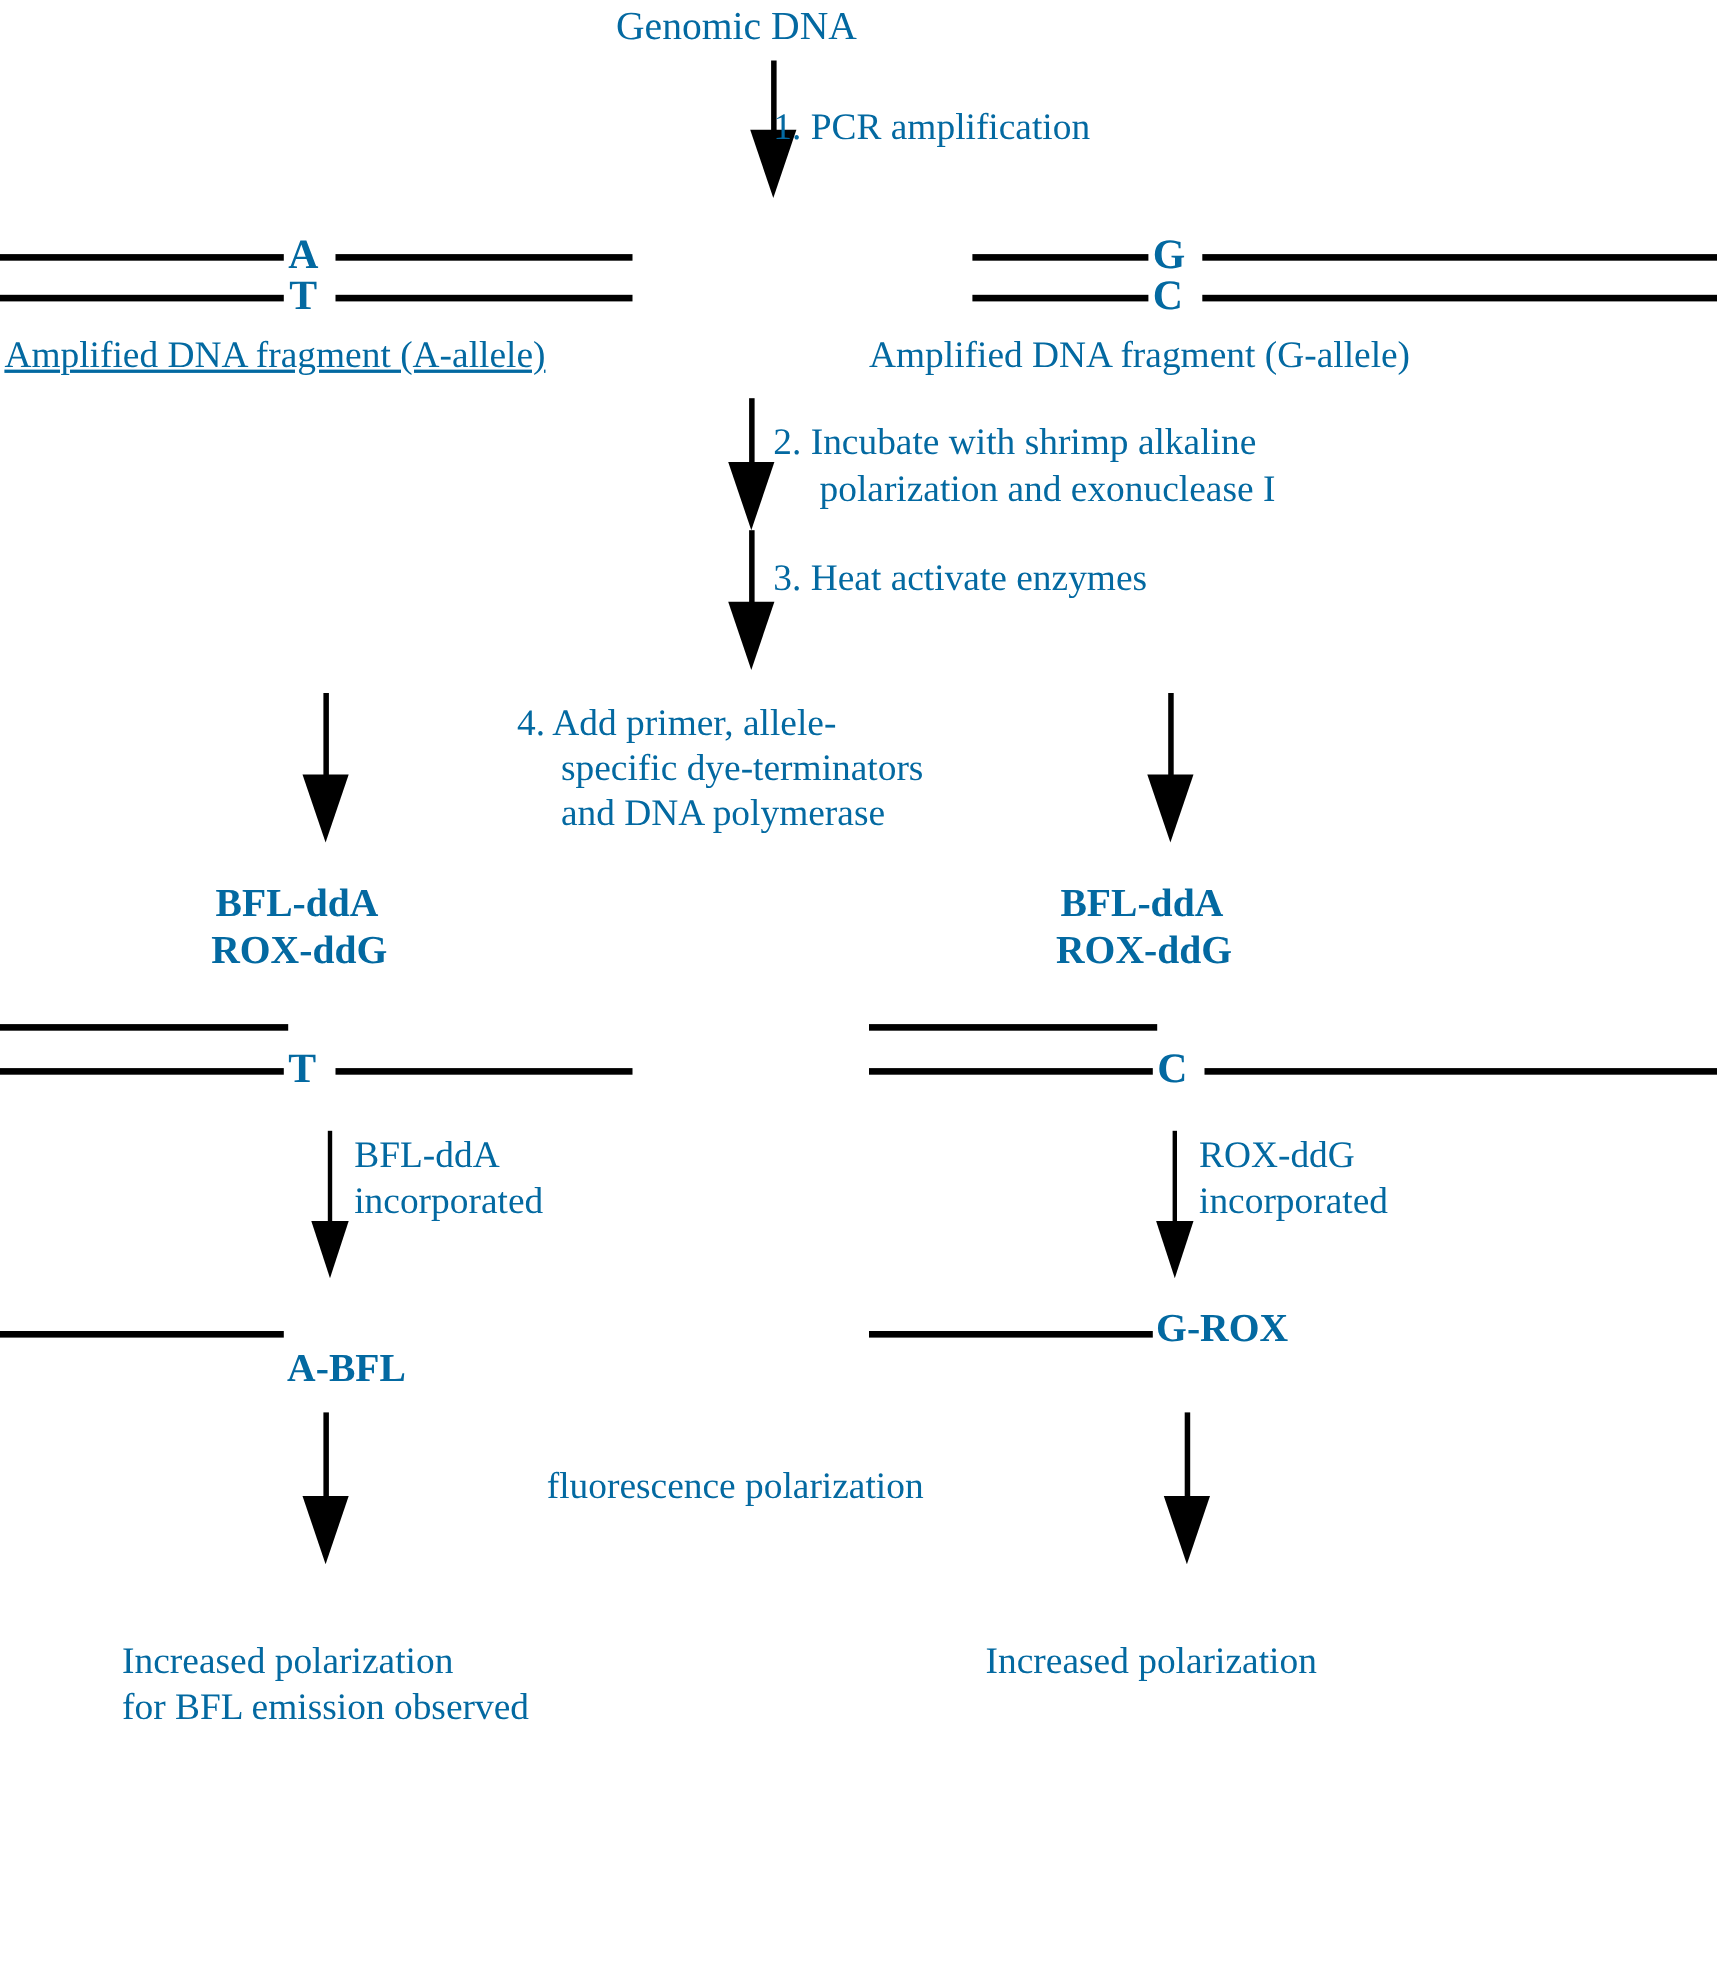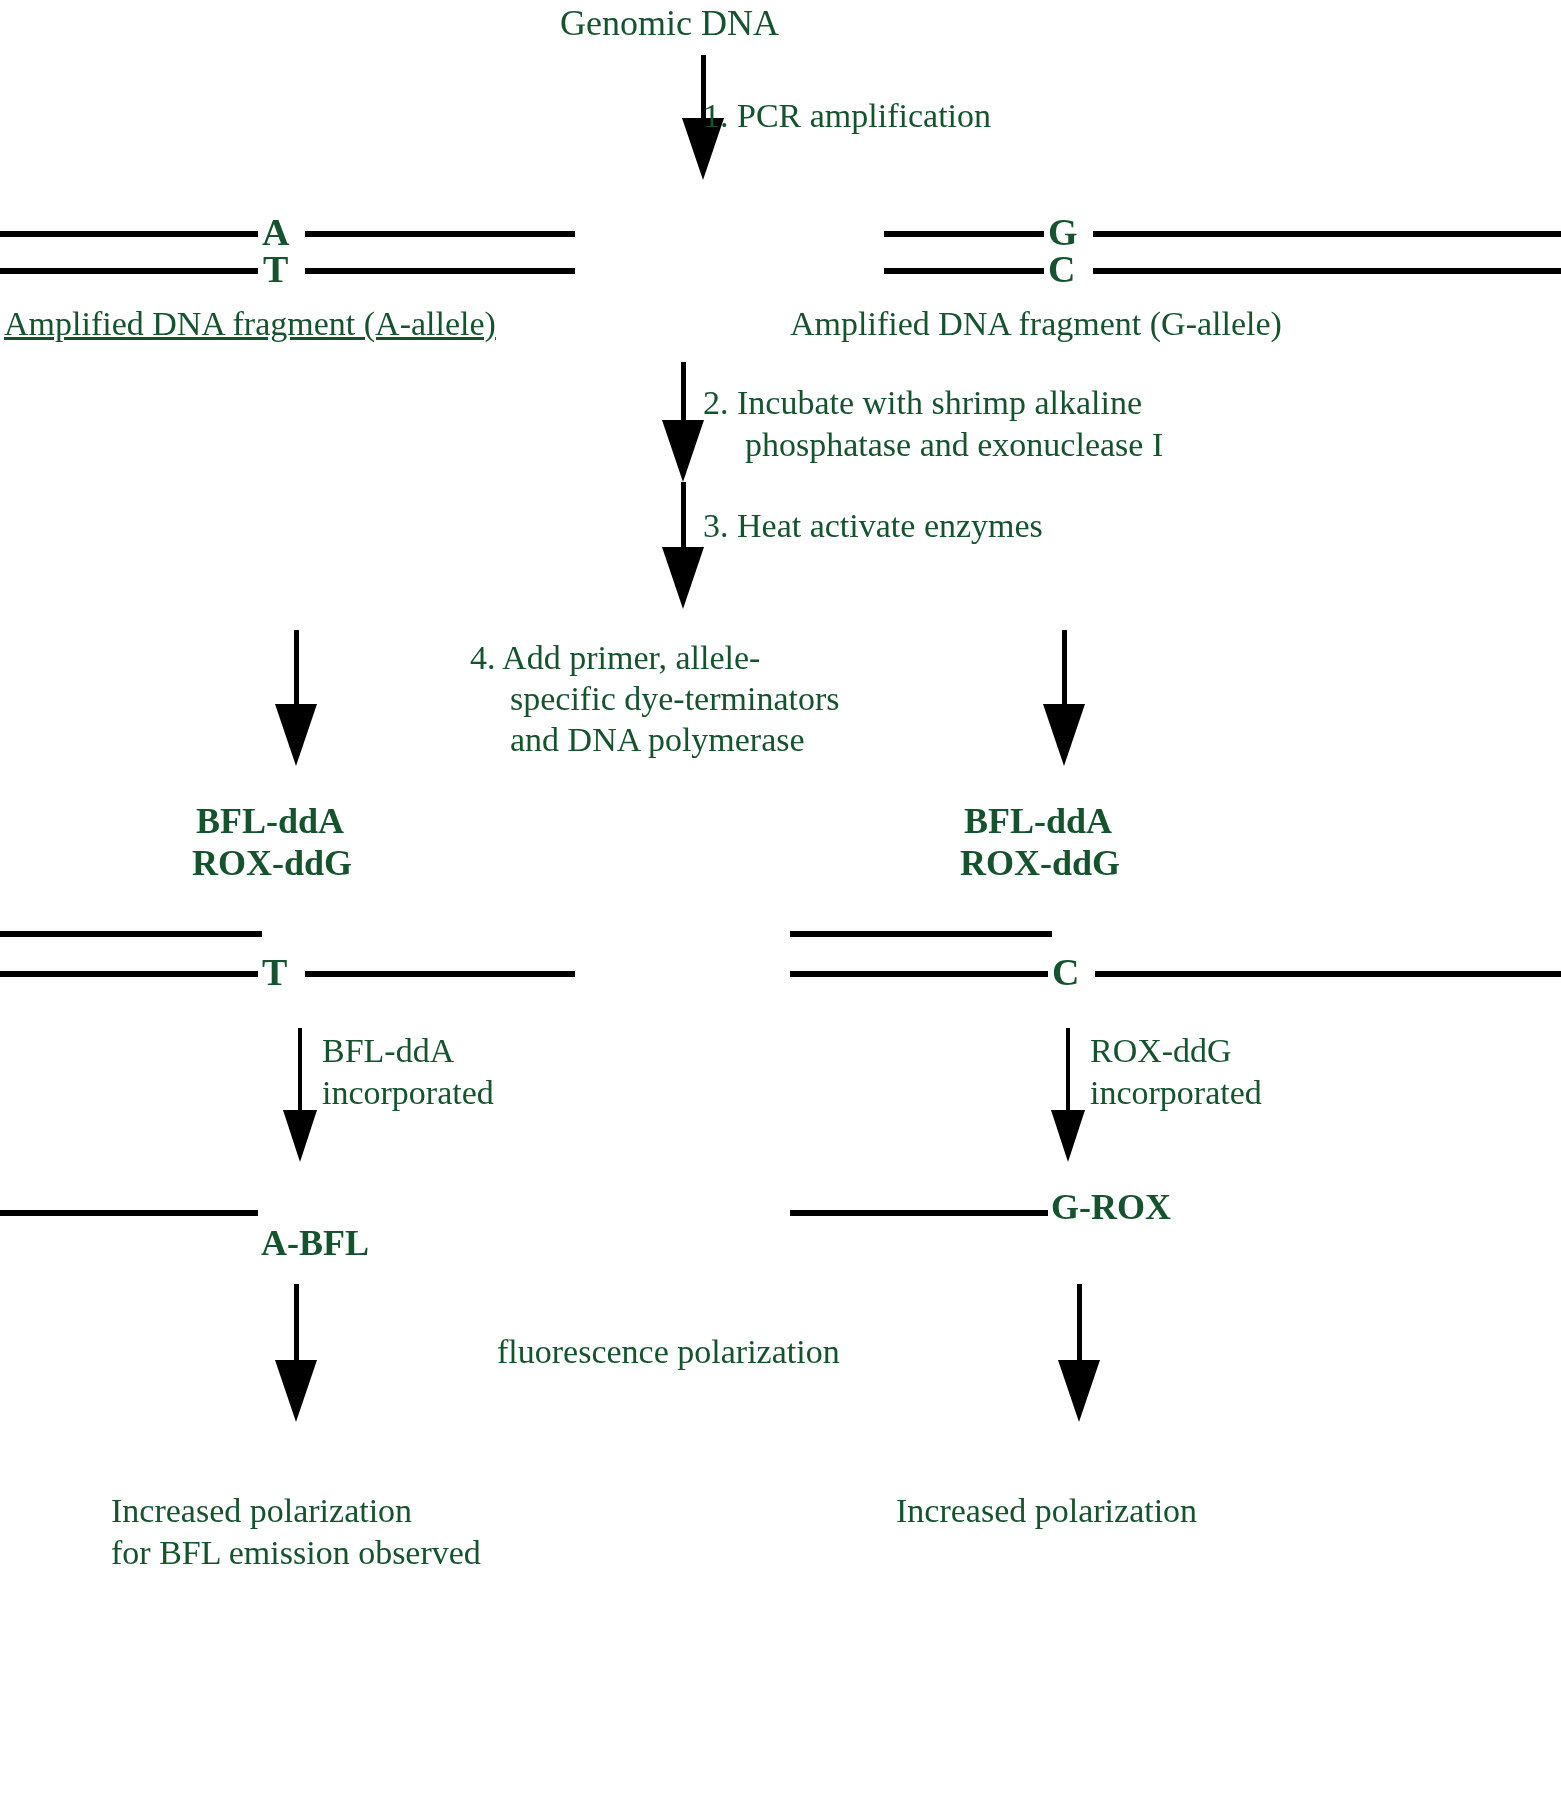--- a/index.html
+++ b/index.html
@@ -15,21 +15,21 @@
     position: relative;
     width: 1561px;
     height: 1800px;
     background: #ffffff;
     overflow: hidden;
   }
   .txt {
     position: absolute;
     white-space: pre;
     line-height: 1.22;
-    color: #14532d;
+    color: #0369a1;
   }
   .t34 { font-size: 34px; }
   .t36 { font-size: 36px; }
   .bold { font-weight: bold; }
   .base { font-size: 38px; font-weight: bold; }
 
   
   .dna-line {
     position: absolute;
     background: #000;
@@ -97,21 +97,21 @@
   <div class="txt base" style="left:1048px; top:246px;">C</div>
   <div class="dna-line" style="left:1093px; top:268px; width:468px;"></div>
 
   <div class="txt t34" style="left:790px; top:303px;">Amplified DNA fragment (G-allele)</div>
 
   <div class="arrow" style="left:662px; top:362px; width:42px; height:125px;">
     <div class="shaft" style="height:64px;"></div>
     <div class="head" style="top:58px;"></div>
   </div>
   <div class="txt t34" style="left:703px; top:382px;">2. Incubate with shrimp alkaline</div>
-  <div class="txt t34" style="left:745px; top:424px;">phosphatase and exonuclease I</div>
+  <div class="txt t34" style="left:745px; top:424px;">polarization and exonuclease I</div>
 
   <div class="arrow" style="left:662px; top:482px; width:42px; height:125px;">
     <div class="shaft" style="height:70px;"></div>
     <div class="head" style="top:65px;"></div>
   </div>
   <div class="txt t34" style="left:703px; top:505px;">3. Heat activate enzymes</div>
 
   <div class="arrow" style="left:275px; top:630px; width:42px; height:135px;">
     <div class="shaft" style="height:80px;"></div>
     <div class="head" style="top:74px;"></div>

